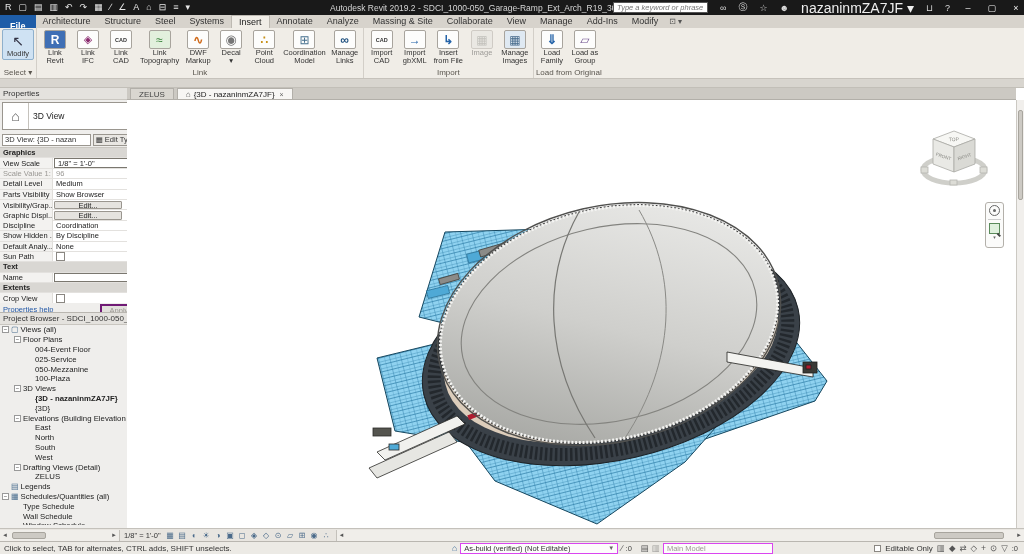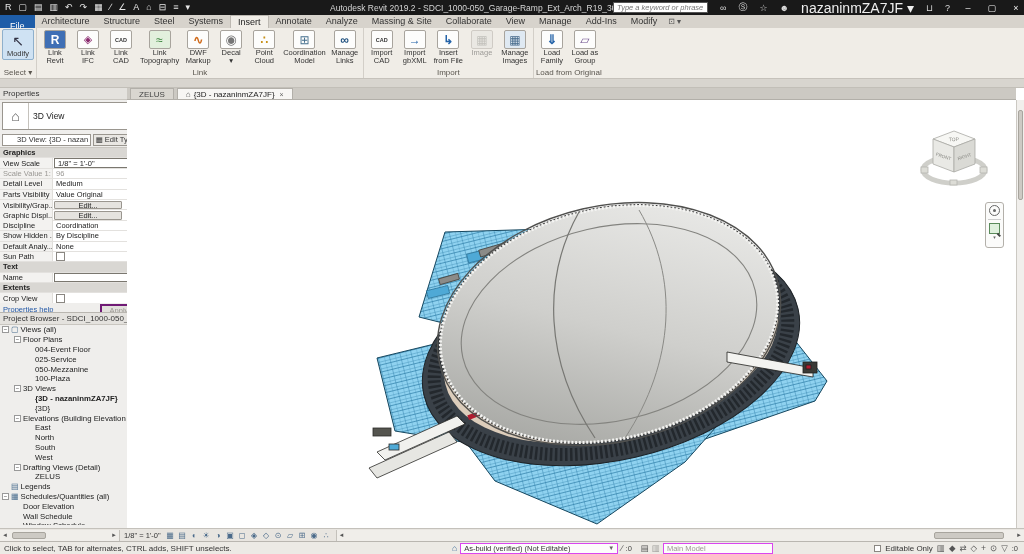--- a/index.html
+++ b/index.html
@@ -11,21 +11,21 @@
   .qat .qi{font-size:9px;line-height:9px;color:#e8e8e8;cursor:default}
   .title-text{position:absolute;left:330px;width:370px;text-align:center;font-size:8.5px;color:#d6d6d6;white-space:nowrap;overflow:hidden}
   .infocenter{position:absolute;right:2px;top:1px;display:flex;align-items:center;gap:12px;height:13px}
   .ic-search{width:95px;height:11px;background:#fff;border:1px solid #555;font-size:7.5px;font-style:italic;color:#888;padding:0 3px;font-family:"Liberation Sans",sans-serif}
   .ic-glyph{font-size:9px;color:#ddd}
   .ic-user{font-size:14px;color:#eee;white-space:nowrap}
   .winbtn{font-size:9px;color:#eee;width:12px;text-align:center}
   
   .tabrow{position:absolute;top:15px;left:0;width:1024px;height:13px;background:#d7d3cc;display:flex;align-items:stretch}
   .rtab{font-size:9px;color:#333;padding:1px 7px 0;white-space:nowrap;cursor:default}
-  .rtab.file{background:#1e5da8;color:#fff;font-weight:normal;padding:6px 10px 0}
+  .rtab.file{background:#1e5da8;color:#fff;font-weight:bold;padding:6px 10px 0}
   .rtab.active{background:#f0ede7;border:1px solid #bdb9b2;border-bottom:none;color:#222}
   .tabrow-extra{margin-left:4px;font-size:8px;color:#555;padding-top:2px}
   
   .ribbon{position:absolute;top:28px;left:0;width:1024px;height:51px;background:#f0ede7;border-bottom:1px solid #c6c2bb;display:flex}
   .rpanel{display:flex;flex-direction:column;border-right:1px solid #d3cfc8;padding:1px 2px 0}
   .rbtns{flex:1;display:flex;align-items:flex-start;gap:1px}
   .rbtn{display:flex;flex-direction:column;align-items:center;min-width:32px;padding:1px 2px;cursor:default}
   .rbtn.modify{background:#cfe2f3;border:1px solid #8fb0cc;border-radius:2px}
   .rbtn.disabled{opacity:.45}
   .ric{width:22px;height:19px;display:flex;align-items:center;justify-content:center;font-size:12px;border-radius:2px;background:#fdfdfc;border:1px solid #a8a49d;color:#444;overflow:hidden}
@@ -51,21 +51,21 @@
   .sidepanel{position:absolute;left:0;width:142px;background:#efeeec;border-right:1px solid #b9b6b0;overflow:hidden}
   .props{top:88px;height:224px}
   .browser{top:312px;height:216px;border-top:1px solid #b9b6b0}
   .phead{height:12px;background:#e4e2de;border-bottom:1px solid #c9c6c0;display:flex;align-items:center;font-size:8px;color:#333;padding:0 3px;white-space:nowrap}
   .phead .x{margin-left:auto;font-size:8px;color:#444}
   .typesel{margin:2px;height:28px;background:#fff;border:1px solid #9a968f;display:flex;align-items:center}
   .typesel .house{width:26px;height:100%;border-right:1px solid #c5c2bc;display:flex;align-items:center;justify-content:center;font-size:14px;color:#555}
   .typesel .tname{font-size:8.5px;color:#222;padding-left:4px;flex:1}
   .typesel .car{font-size:7px;color:#555;padding-right:3px}
   .vselrow{display:flex;align-items:center;gap:2px;padding:1px 2px;height:15px}
-  .vsel{flex:1;height:12px;background:#fff;border:1px solid #9a968f;font-size:7.5px;color:#333;display:flex;align-items:center;padding:0 14px;white-space:nowrap;overflow:hidden}
+  .vsel{flex:1;height:12px;background:#fff;border:1px solid #9a968f;font-size:7.5px;color:#333;display:flex;align-items:center;padding:0 2px;white-space:nowrap;overflow:hidden}
   .etbtn{height:12px;border:1px solid #9a968f;background:#e9e7e3;font-size:7.5px;color:#333;display:flex;align-items:center;gap:2px;padding:0 2px;white-space:nowrap}
   .pgrid{position:relative;height:156px;overflow:hidden;background:#fff;border-top:1px solid #c9c6c0;margin-right:7px}
   .prow{display:grid;grid-template-columns:53px 1fr;height:10.4px;border-bottom:1px solid #e3e1de;font-size:7.5px;color:#222;align-items:center}
   .prow .plab{padding-left:3px;white-space:nowrap;overflow:hidden;background:#f3f2f0;height:100%;display:flex;align-items:center;border-right:1px solid #e0deda}
   .prow .pval{padding-left:3px;white-space:nowrap;overflow:hidden;height:100%;display:flex;align-items:center}
   .prow.section{grid-template-columns:1fr;background:#d9d7d3;font-weight:bold}
   .prow.section .plab{background:#d9d7d3;border:none}
   .prow.gray .plab,.prow.gray .pval{color:#9a9894}
   .prow.btn .pval{background:#e5e3df;border:1px solid #9a968f;border-radius:1px;margin:1px 12px 1px 1px;justify-content:center;height:8.5px;padding:0}
   .prow.check .pval::before{content:"";width:7px;height:7px;border:1px solid #8a8782;background:#fff;display:inline-block}
@@ -333,21 +333,21 @@
         <div class="prow gray">
         <span class="plab">Scale Value    1:</span>
         <span class="pval">96</span>
       </div>
         <div class="prow">
         <span class="plab">Detail Level</span>
         <span class="pval">Medium</span>
       </div>
         <div class="prow">
         <span class="plab">Parts Visibility</span>
-        <span class="pval">Value Original</span>
+        <span class="pval">Show Browser</span>
       </div>
         <div class="prow btn">
         <span class="plab">Visibility/Grap...</span>
         <span class="pval">Edit...</span>
       </div>
         <div class="prow btn">
         <span class="plab">Graphic Displ...</span>
         <span class="pval">Edit...</span>
       </div>
         <div class="prow">
@@ -485,21 +485,21 @@
         <span>Legends</span>
       </div>
         <div class="trow lvl0">
         <span class="texp">−</span>
         <span class="tico">▦</span>
         <span>Schedules/Quantities (all)</span>
       </div>
         <div class="trow lvl1">
         <span class="texp"></span>
         <span class="tico"></span>
-        <span>Door Elevation</span>
+        <span>Type Schedule</span>
       </div>
         <div class="trow lvl1">
         <span class="texp"></span>
         <span class="tico"></span>
         <span>Wall Schedule</span>
       </div>
         <div class="trow lvl1">
         <span class="texp"></span>
         <span class="tico"></span>
         <span>Window Schedule</span>

